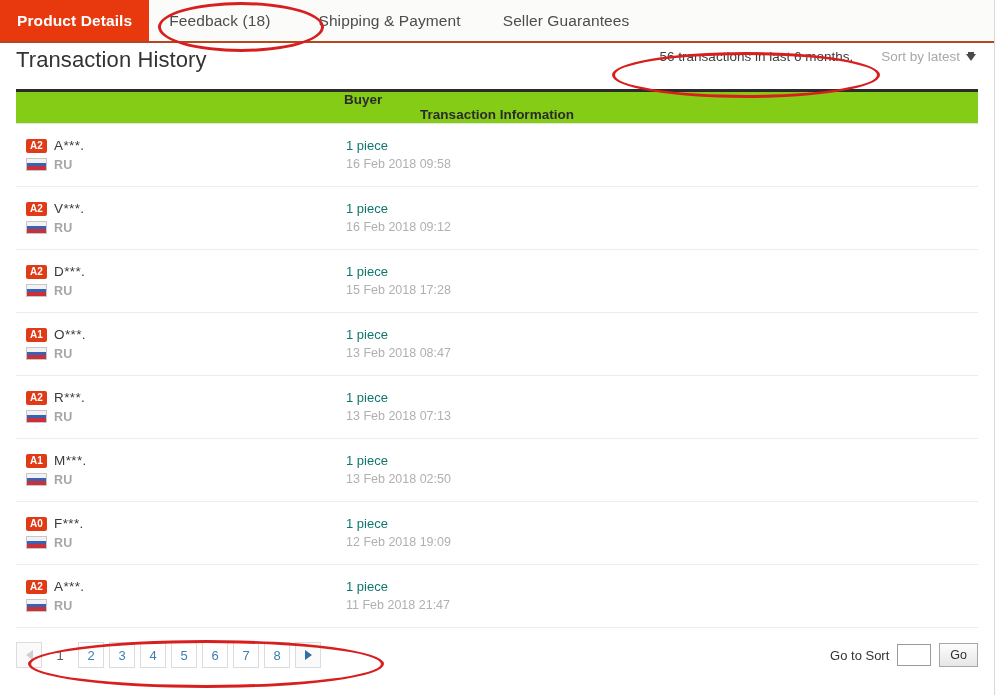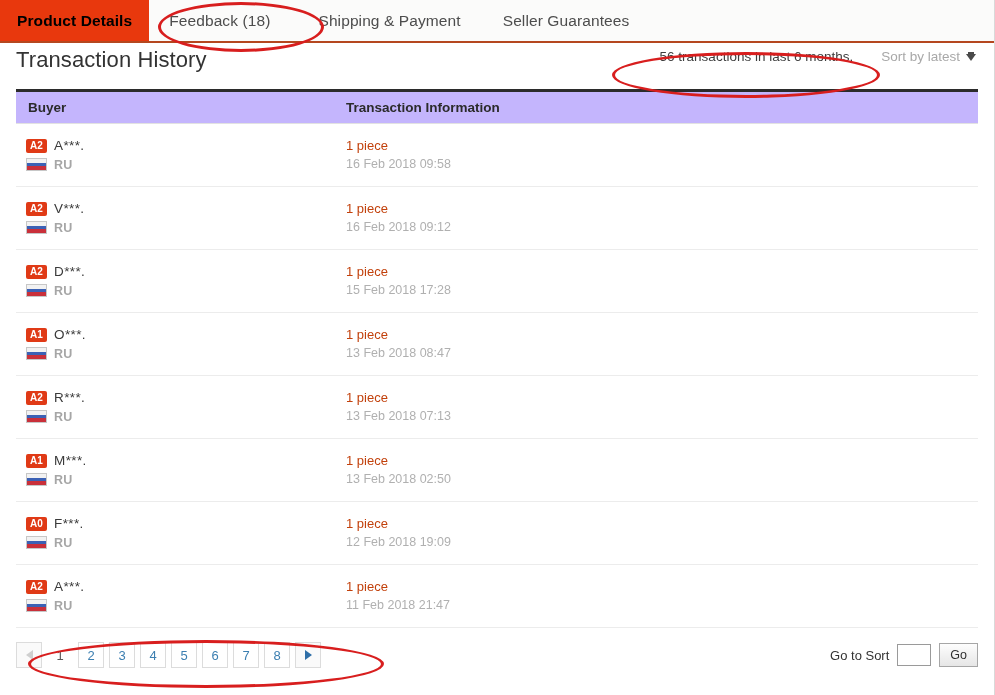--- a/index.html
+++ b/index.html
@@ -44,21 +44,21 @@
     padding: 0 20px;
     font-size: 15.5px;
     color: #4d4d4d;
     letter-spacing: 0.1px;
     white-space: nowrap;
     box-sizing: border-box;
     cursor: pointer;
   }
   .tab.active {
     background: #e8380d;
-    color: #000000;
+    color: #ffffff;
     font-weight: bold;
     padding: 0 17px;
   }
   .tab.tab-feedback { padding-left: 20px; padding-right: 26px; }
   .tab.tab-shipping { padding-left: 22px; padding-right: 22px; }
   .tab.tab-guarantees { padding-left: 20px; }
 
   
   .title-row {
     position: relative;
@@ -119,24 +119,25 @@
   }
 
   
   .table {
     margin: 0 16px;
     border-top: 3px solid #2b2b2b;
     box-sizing: border-box;
   }
   .thead {
     display: flex;
-    background: #c4b5fd;
+    background: #84cc16;
     height: 31px;
     align-items: center;
     border-bottom: 1px solid #e2e2e2;
+    flex-direction: column;
   }
   .th {
     font-size: 13.5px;
     font-weight: bold;
     color: #2b2b2b;
   }
   .col-buyer { width: 330px; padding-left: 12px; box-sizing: border-box; }
   .col-info  { flex: 1; }
 
   .row {
@@ -191,21 +192,21 @@
   }
   .country {
     font-size: 12.5px;
     color: #a6a6a6;
     font-weight: bold;
     letter-spacing: 0.3px;
   }
   .info-cell { flex: 1; }
   .info-qty {
     font-size: 13px;
-    color: #c2410c;
+    color: #0f766e;
     height: 19px;
     line-height: 19px;
   }
   .info-date {
     font-size: 12.5px;
     color: #b0b0b0;
     height: 19px;
     line-height: 19px;
   }
 

